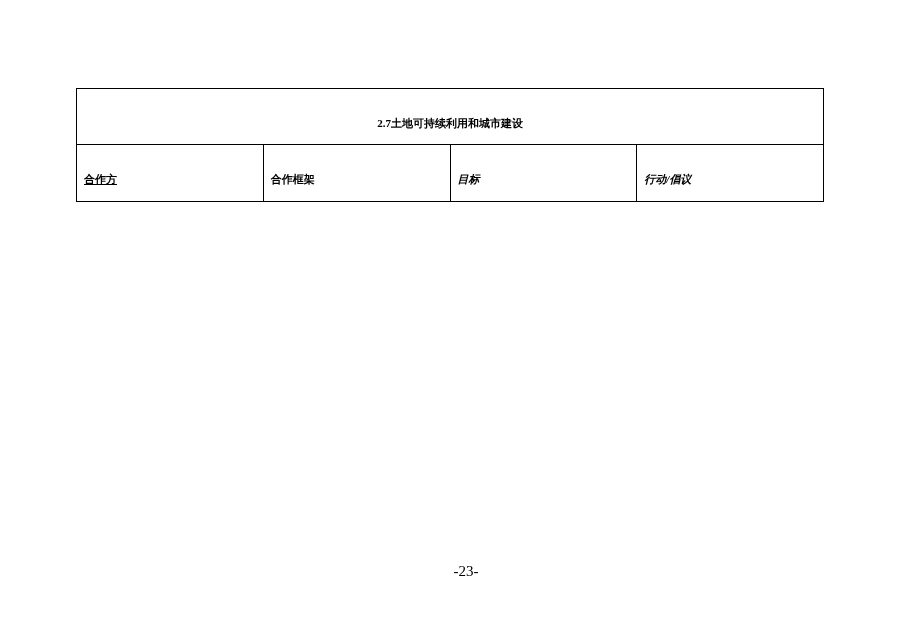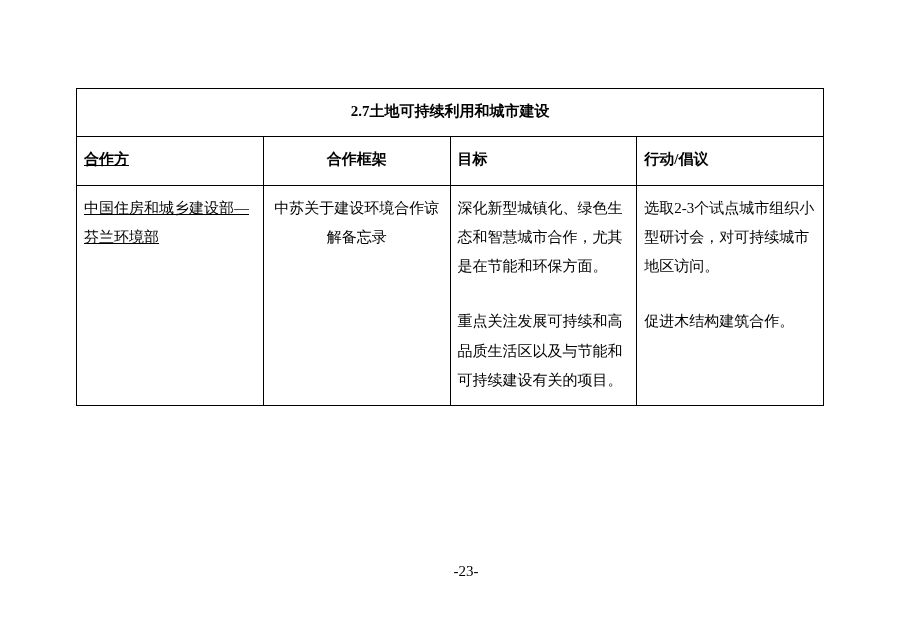--- a/index.html
+++ b/index.html
@@ -26,41 +26,41 @@
     position: absolute;
     left: 76px;
     top: 88px;
     width: 748px;
     border-collapse: collapse;
     table-layout: fixed;
   }
   .doc-table td {
     border: 1px solid #000000;
     vertical-align: top;
-    padding: 8px 7px 10px 7px;
-    font-size: 15px;
+    padding: 24px 7px 10px 7px;
+    font-size: 11px;
     line-height: 1.95;
   }
   .title-cell {
     text-align: center;
     font-weight: bold;
     font-size: 16px;
     padding: 9px 6px 11px 6px;
     line-height: 1.4;
   }
   .header-cell {
     font-weight: bold;
     font-size: 15px;
     line-height: 1.4;
     padding: 7px 7px 9px 7px;
   }
   .col-a { width: 186px; text-decoration: underline; }
-  .col-b { width: 192px; text-align: center; }
-  .col-c { width: 186px; }
-  .col-d { width: 184px; }
+  .col-b { width: 192px; }
+  .col-c { width: 186px; font-style: italic; }
+  .col-d { width: 184px; font-style: italic; }
 
   .cell-para {
     margin: 0;
   }
   .cell-para + .cell-para {
     margin-top: 26px;
   }
   .page-number {
     position: absolute;
     left: 16px;
@@ -81,35 +81,19 @@
       <tr>
         <td class="title-cell" colspan="4">2.7土地可持续利用和城市建设</td>
       </tr>
       <tr>
         <td class="header-cell col-a">合作方</td>
         <td class="header-cell col-b">合作框架</td>
         <td class="header-cell col-c">目标</td>
         <td class="header-cell col-d">行动/倡议</td>
       </tr>
 
-      <tr>
-        <td class="col-a">
-          <p class="cell-para">中国住房和城乡建设部—芬兰环境部</p>
-        </td>
-        <td class="col-b">
-          <p class="cell-para">中苏关于建设环境合作谅解备忘录</p>
-        </td>
-        <td class="col-c">
-          <p class="cell-para">深化新型城镇化、绿色生态和智慧城市合作，尤其是在节能和环保方面。</p>
-          <p class="cell-para">重点关注发展可持续和高品质生活区以及与节能和可持续建设有关的项目。</p>
-        </td>
-        <td class="col-d">
-          <p class="cell-para">选取2-3个试点城市组织小型研讨会，对可持续城市地区访问。</p>
-          <p class="cell-para">促进木结构建筑合作。</p>
-        </td>
-      </tr>
 
     </tbody>
   </table>
 
   <div class="page-number">-23-</div>
 
 </div>
 
 </body></html>

